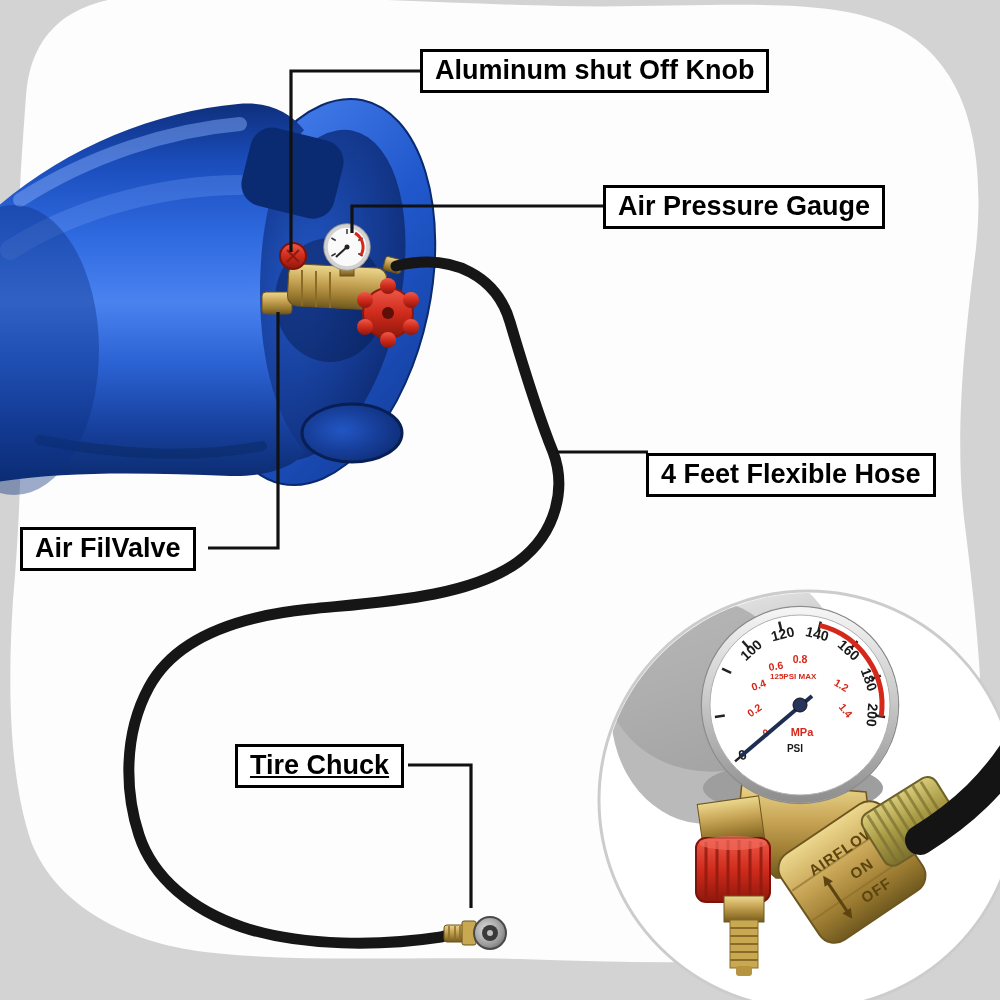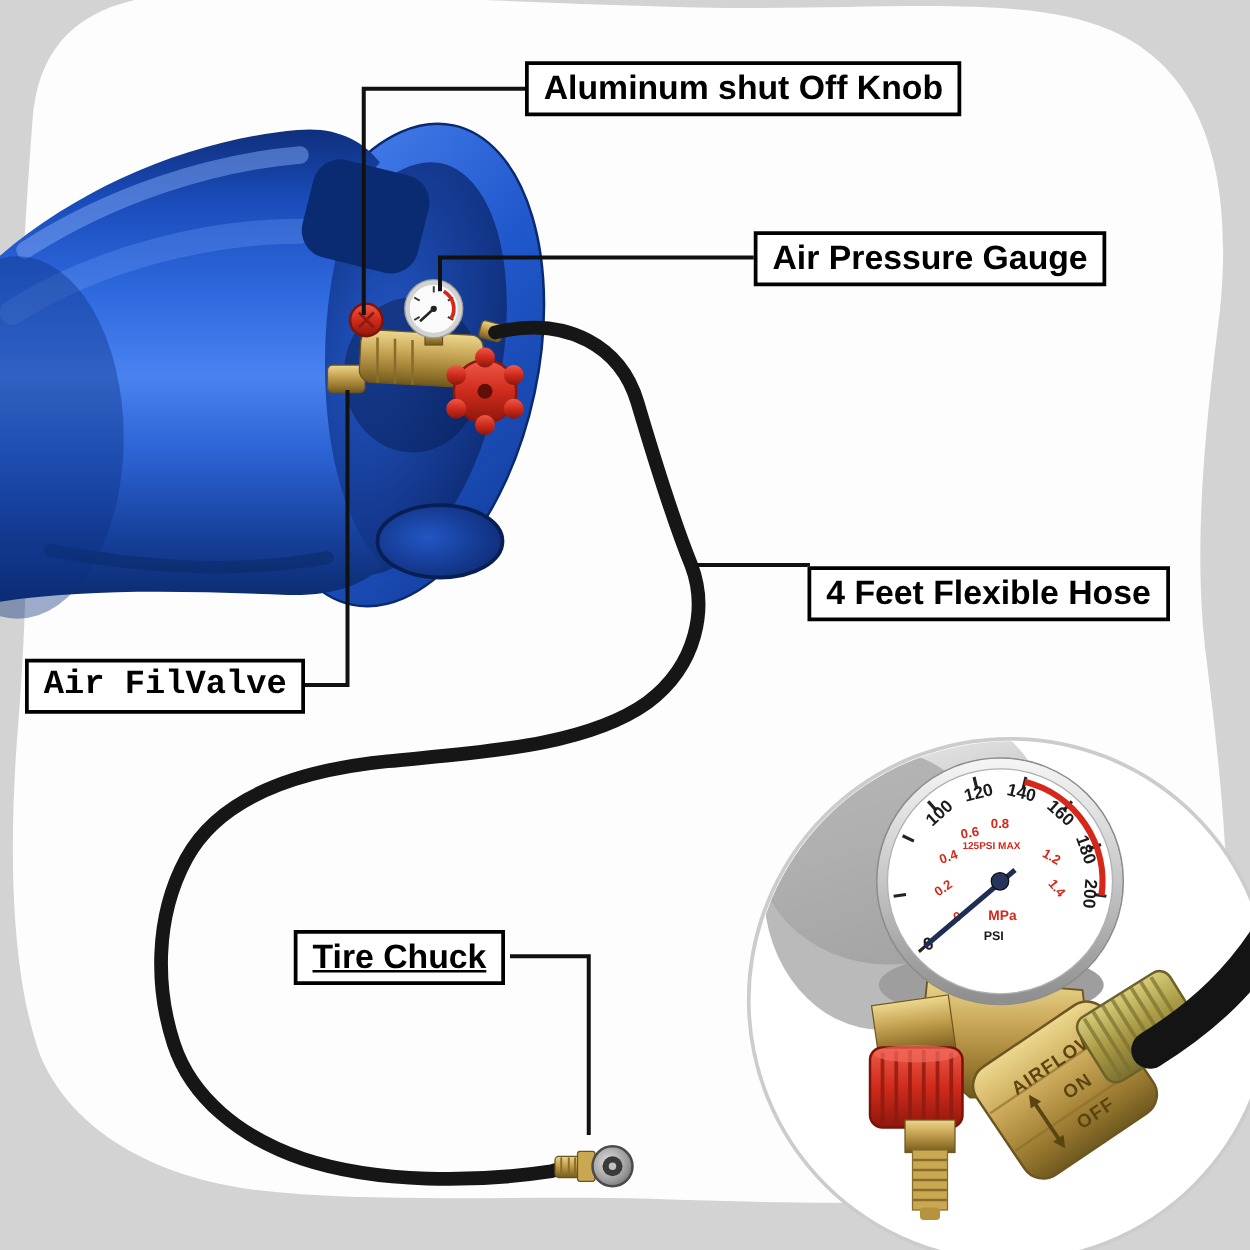--- a/index.html
+++ b/index.html
@@ -227,16 +227,16 @@
         <line x1="812" y1="696" x2="740" y2="757" stroke="#1e2d52" stroke-width="4"></line>
         <circle cx="800" cy="705" r="7" fill="#27355c" stroke="#111"></circle>
       </g>
     </g>
   </g>
 </svg>
 
 <div class="callout" style="left:420px;top:49px;">Aluminum shut Off Knob</div>
 <div class="callout" style="left:603px;top:185px;">Air Pressure Gauge</div>
 <div class="callout" style="left:646px;top:431px;margin-top:22px;">4 Feet Flexible Hose</div>
-<div class="callout" style="left:20px;top:527px;font-family:Liberation Mono, monospace;">Air FilValve</div>
+<div class="callout" style="left:20px;top:527px;">Air FilValve</div>
 <div class="callout" style="left:235px;top:744px;text-decoration:underline;">Tire Chuck</div>
 
 </div>
 
 </body></html>

